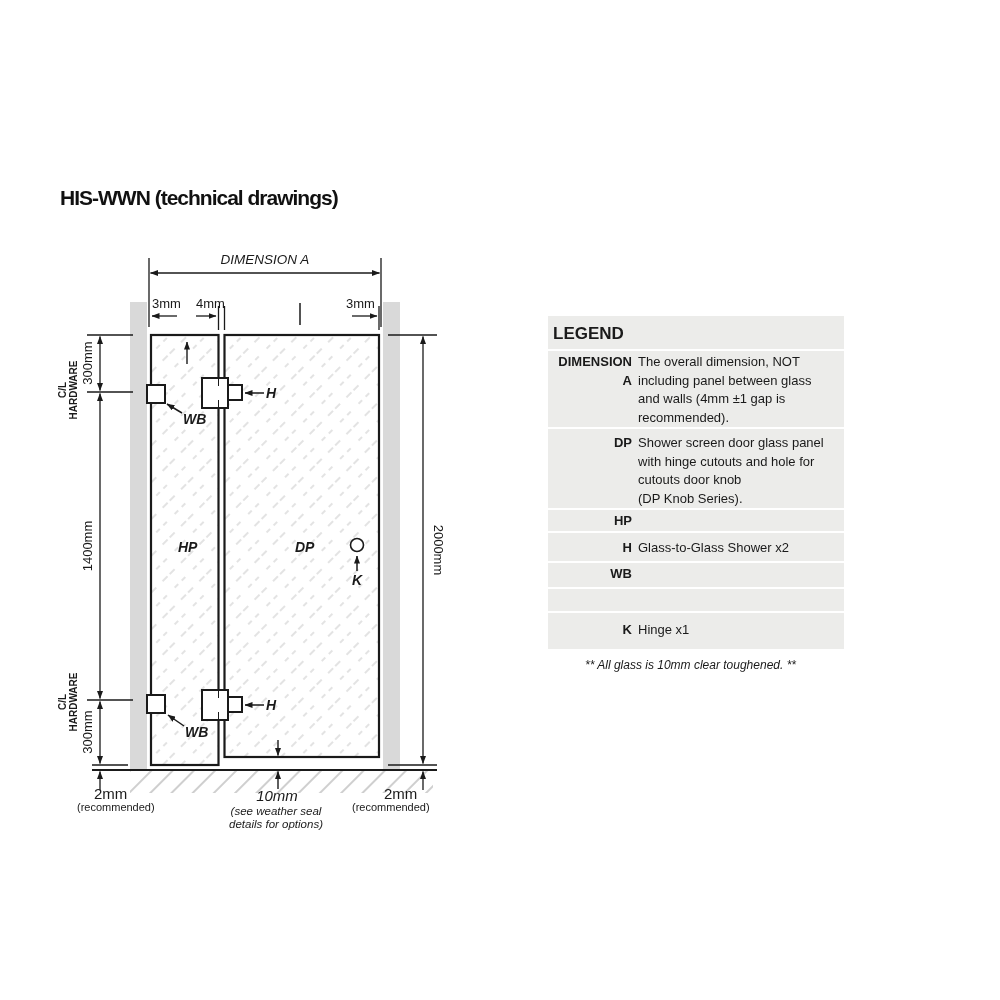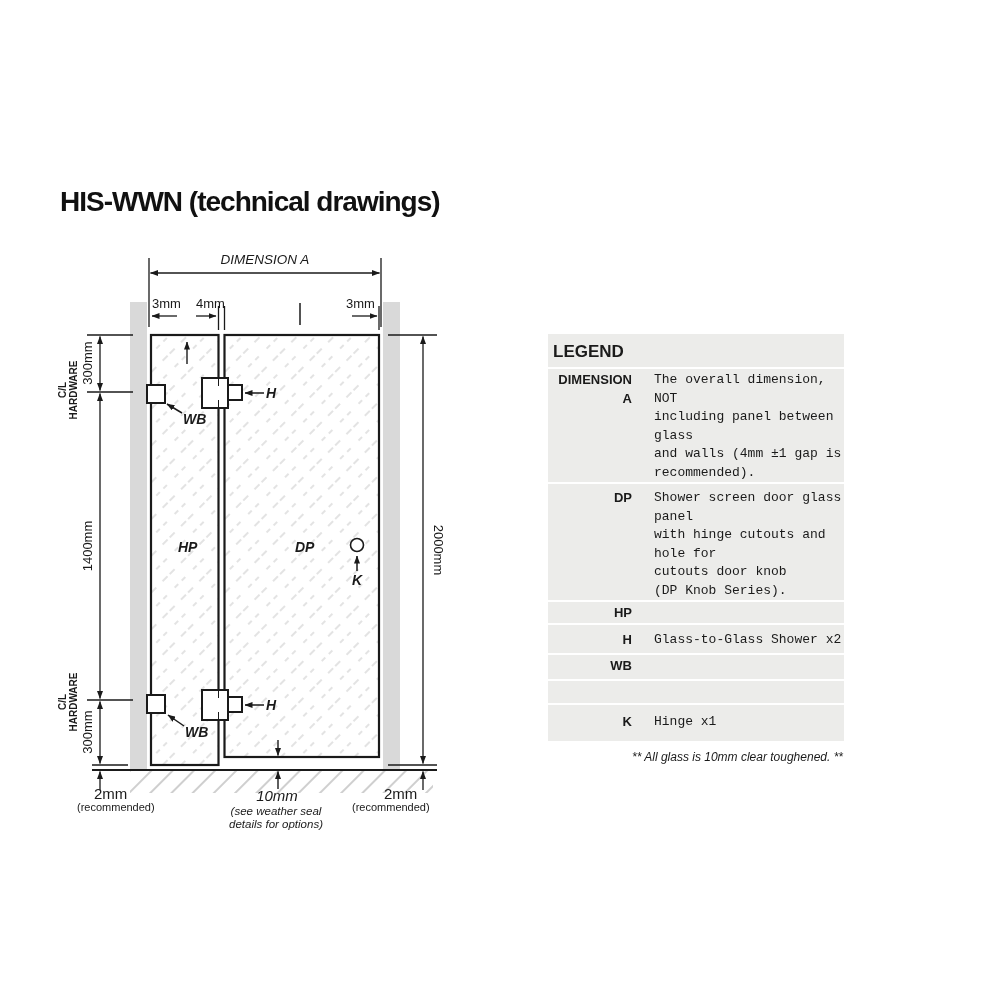--- a/index.html
+++ b/index.html
@@ -1,46 +1,46 @@
 <!DOCTYPE html>
 <html><head>
 <meta charset="utf-8">
 <style>
   html,body{margin:0;padding:0;background:#fff;}
   body{width:1000px;height:1000px;position:relative;overflow:hidden;
        font-family:"Liberation Sans",sans-serif;color:#1a1a1a;}
-  .page-title{position:absolute;left:60px;top:186px;font-size:28px;font-weight:bold;
+  .page-title{position:absolute;left:60px;top:186px;font-size:21px;font-weight:bold;
               letter-spacing:-1px;color:#111;white-space:nowrap;}
   #draw{position:absolute;left:40px;top:230px;}
   
   text{fill:#1a1a1a;font-family:"Liberation Sans",sans-serif;}
   .dim{font-size:13px;}
   .dimi{font-size:13.5px;font-style:italic;}
   .cl{font-size:10px;font-weight:bold;}
   .lbl{font-size:14px;font-weight:bold;font-style:italic;}
   .big{font-size:15px;}
   .bigi{font-size:15px;font-style:italic;}
   .note{font-size:11px;}
   .notei{font-size:11.5px;font-style:italic;}
   
-  .legend-wrap{position:absolute;left:548px;top:334px;width:296px;}
+  .legend-wrap{position:absolute;left:548px;top:316px;width:296px;}
   .legend-panel{background:#ececea;width:296px;}
   .lg-head{font-size:17px;font-weight:bold;padding:8px 0 5px 5px;}
   .lg-row{display:flex;border-top:2px solid #fff;font-size:13px;line-height:18.5px;}
   .lg-key{width:84px;flex-shrink:0;text-align:right;font-weight:bold;}
-  .lg-desc{margin-left:22px;font-family:Liberation Mono, monospace;}
+  .lg-desc{margin-left:6px;}
   .r1{padding:2px 0 0;}
   .r2{padding:5px 0 0;}
   .r3{padding:2px 0 0;}
   .r4{padding:6px 0 4px;}
   .r5{padding:2px 0 3px;}
   .r5 .lg-desc{white-space:nowrap;}
   .r6{height:22px;}
   .r7{padding:8px 0 10px;}
-  .lg-foot{font-size:12px;font-style:italic;margin:9px 0 0 84px;white-space:nowrap;}
+  .lg-foot{font-size:12px;font-style:italic;margin:9px 0 0 37px;white-space:nowrap;}
 </style>
 </head>
 <body>
 
 <div class="page-title">HIS-WWN (technical drawings)</div>
 
 <svg id="draw" width="460" height="620" viewBox="40 230 460 620">
   <defs>
     <marker id="ah" orient="auto-start-reverse" markerUnits="userSpaceOnUse" markerWidth="8" markerHeight="6" refX="7.5" refY="3">
       <path d="M0,0 L8,3 L0,6 Z" fill="#1a1a1a"></path>

